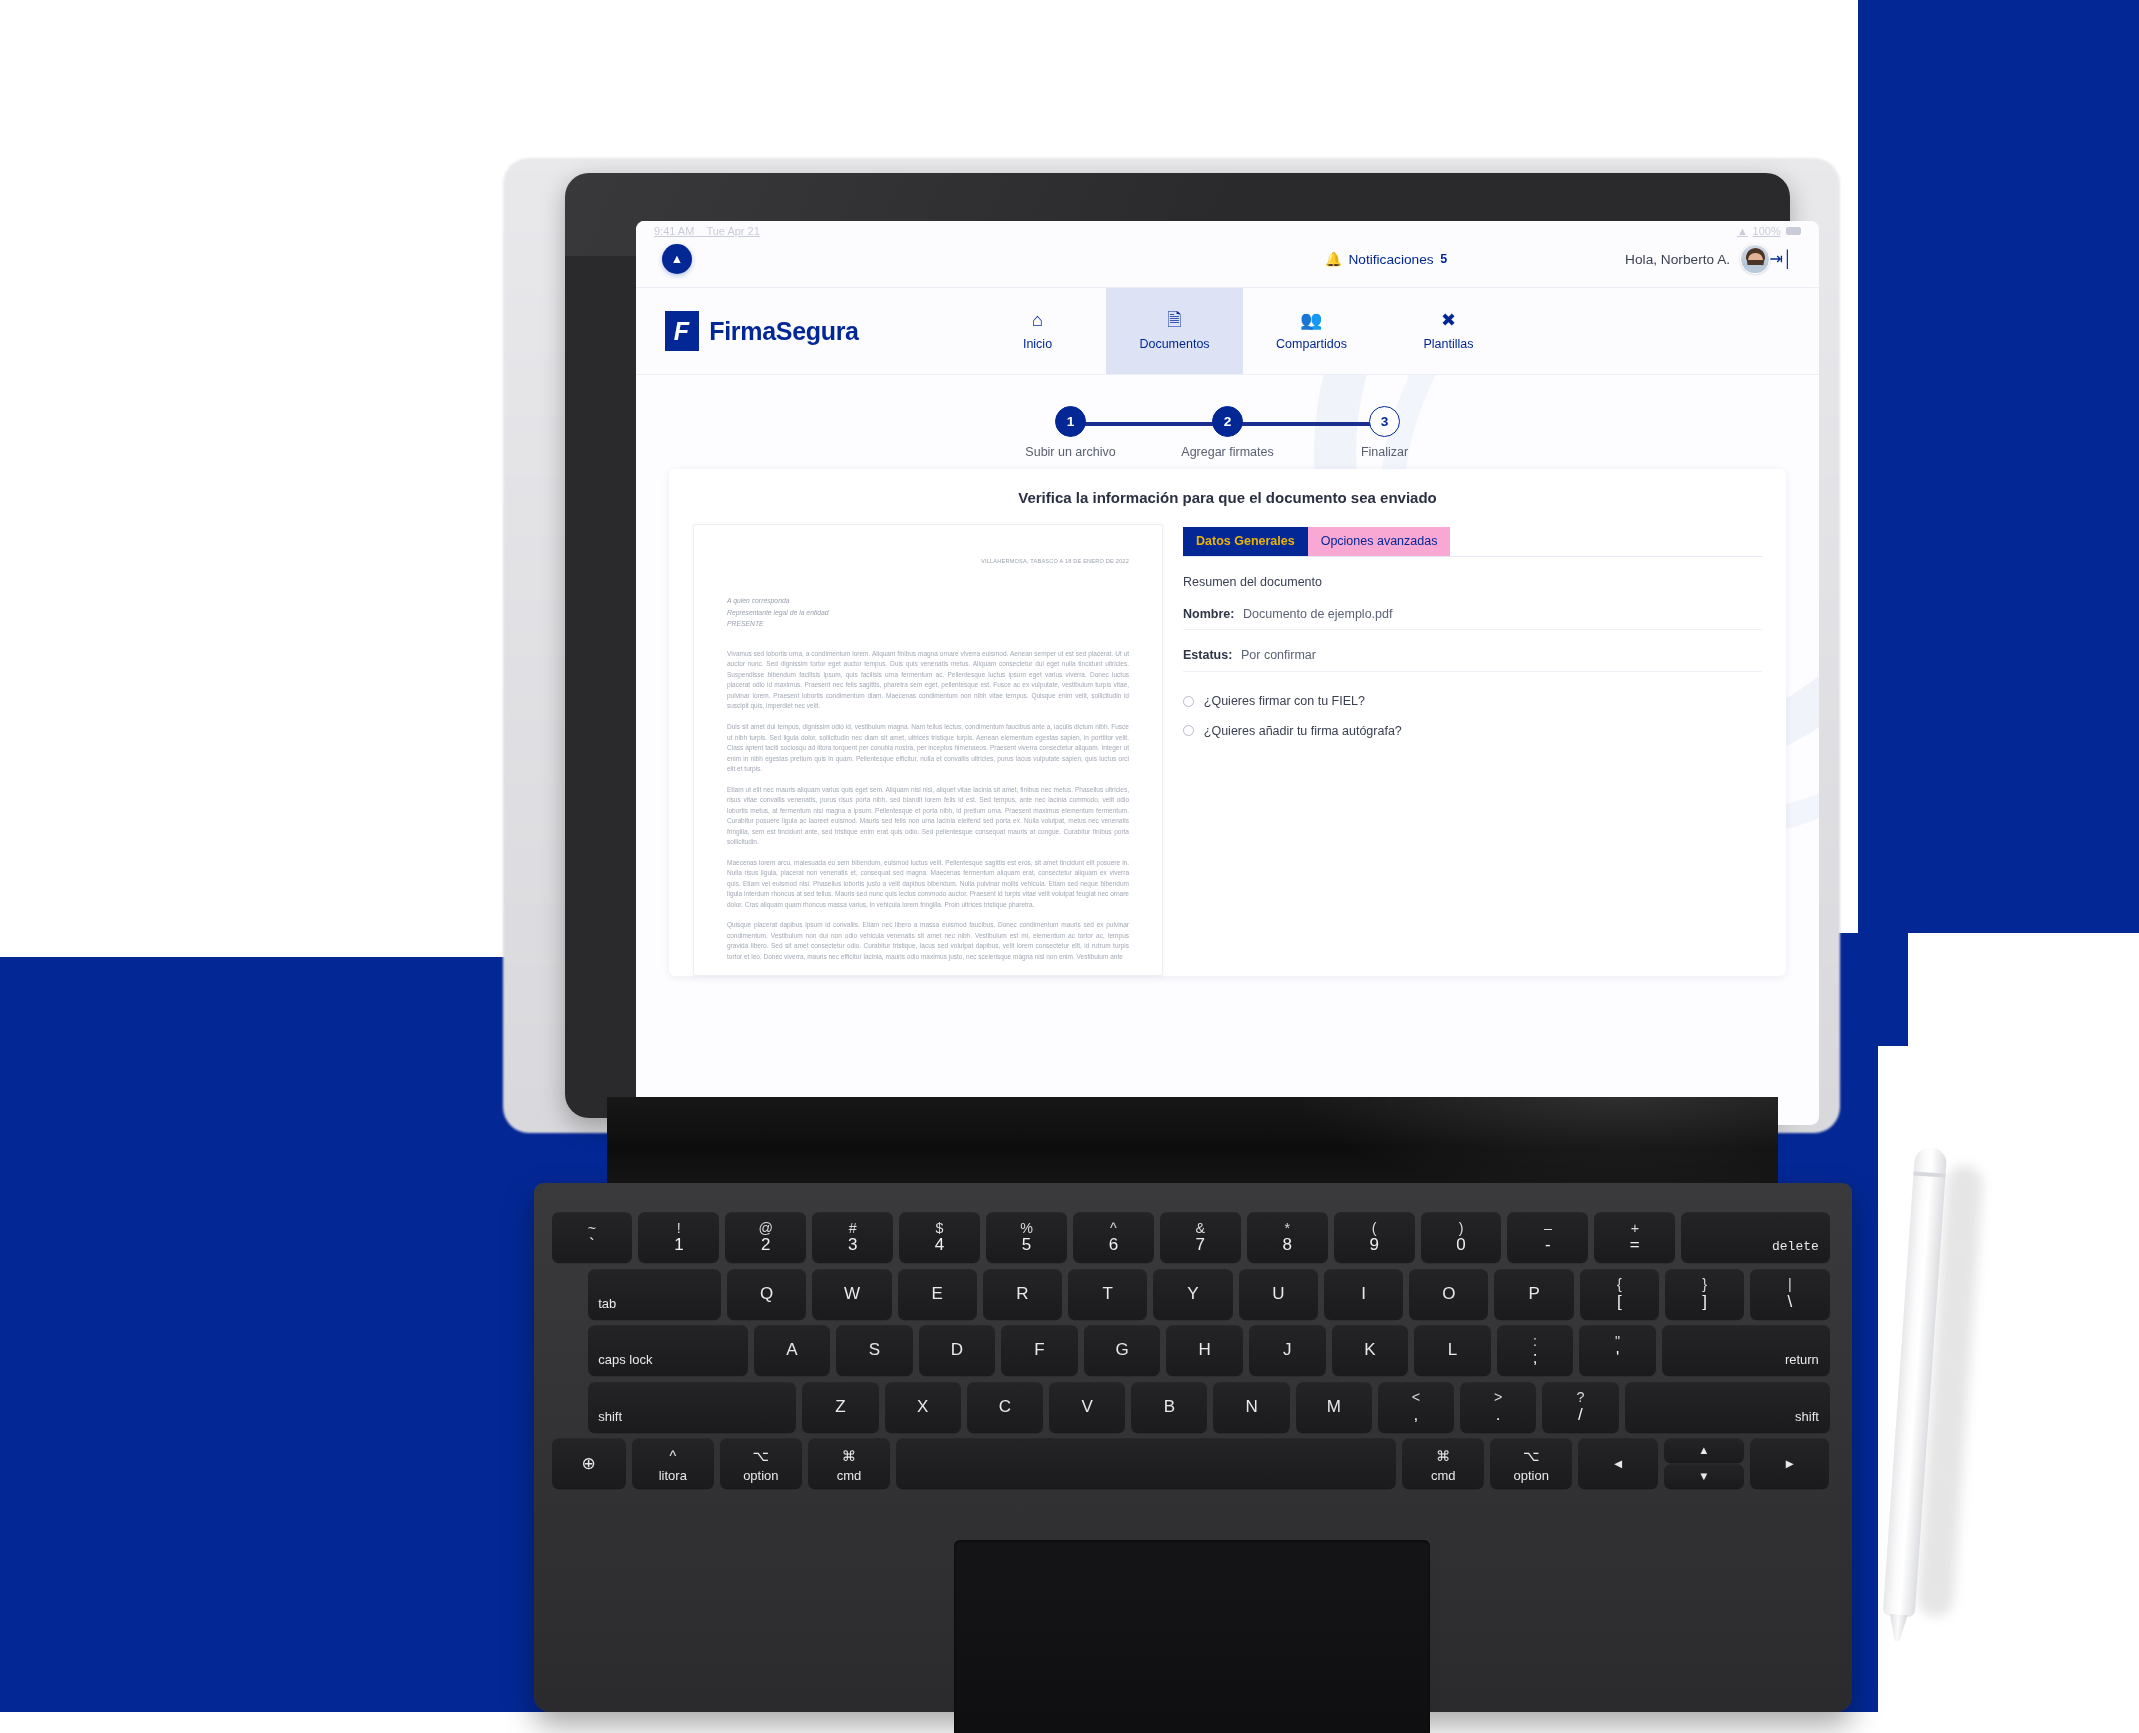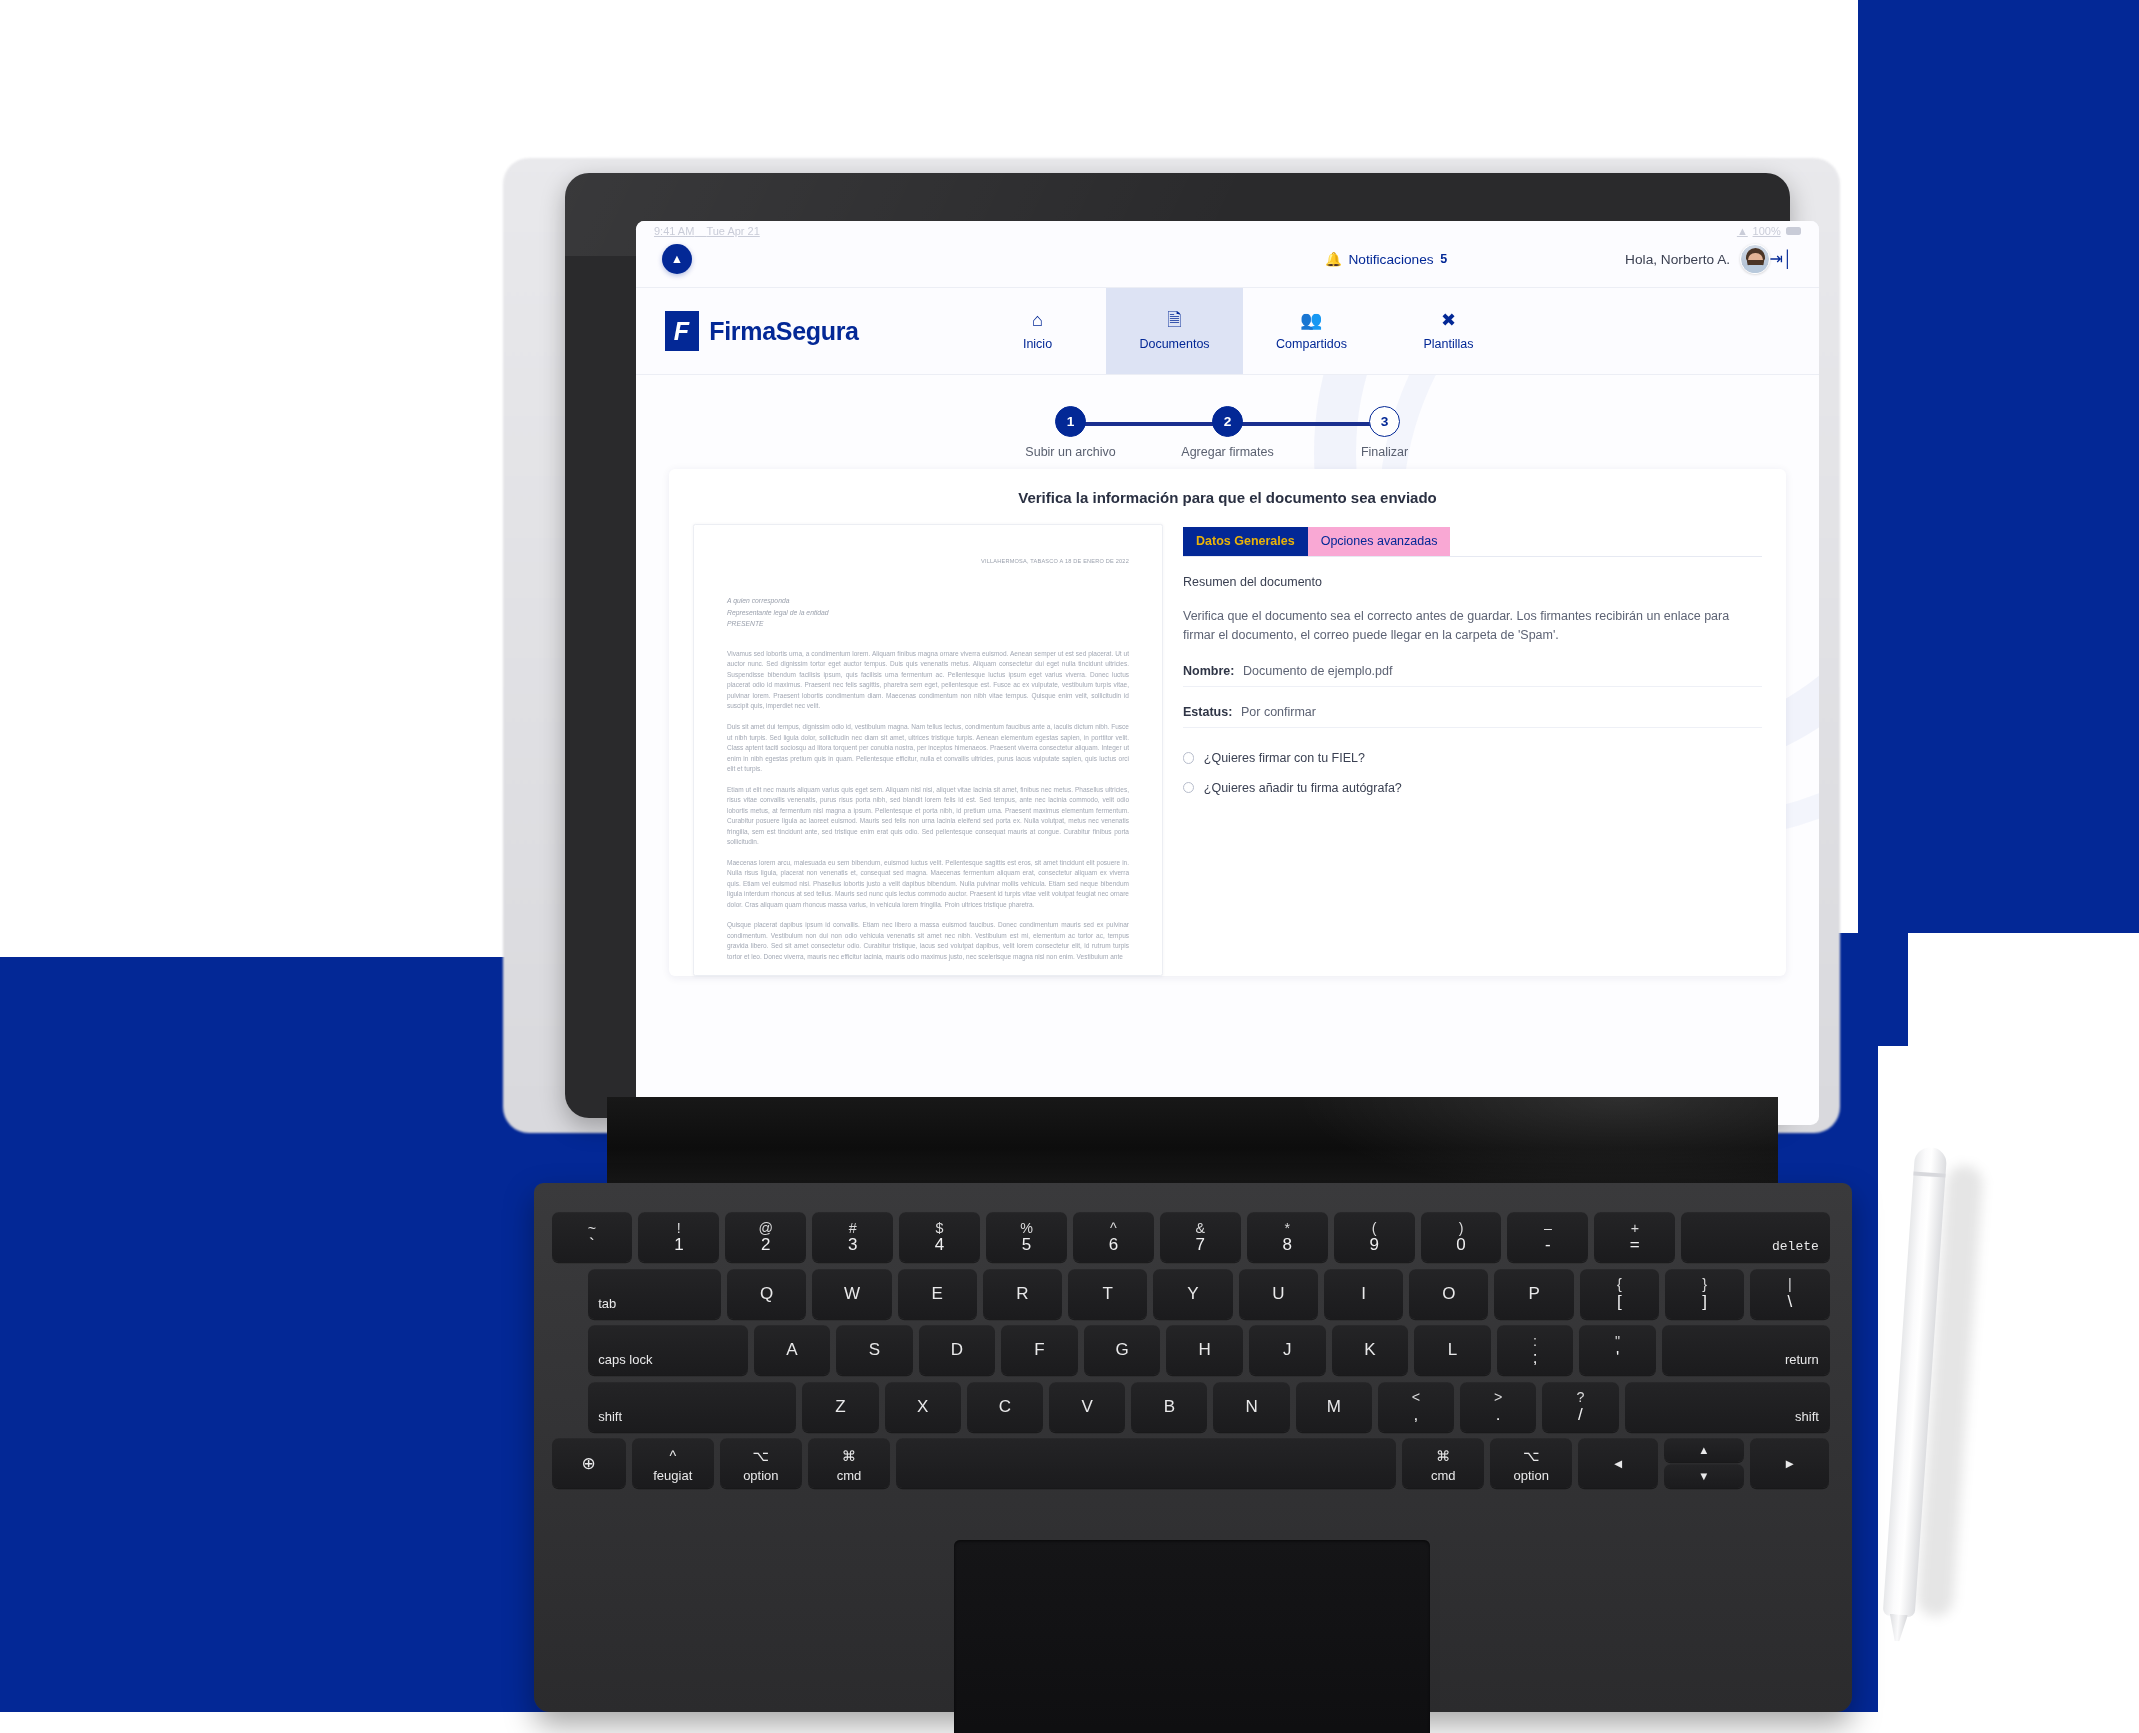--- a/index.html
+++ b/index.html
@@ -418,21 +418,20 @@
                 <p class="doc-p">Quisque placerat dapibus ipsum id convallis. Etiam nec libero a massa euismod faucibus. Donec condimentum mauris sed ex pulvinar condimentum. Vestibulum non dui non odio vehicula venenatis sit amet nec nibh. Vestibulum est mi, elementum ac tortor ac, tempus gravida libero. Sed sit amet consectetur odio. Curabitur tristique, lacus sed volutpat dapibus, velit lorem consectetur elit, id rutrum turpis tortor et leo. Donec viverra, mauris nec efficitur lacinia, mauris odio maximus justo, nec scelerisque magna nisl non enim. Vestibulum ante</p>
               </div>
             </div>
 
             <div class="info-pane">
               <div class="tabs">
                 <div class="tab active">Datos Generales</div>
                 <div class="tab">Opciones avanzadas</div>
               </div>
               <div class="summary-h">Resumen del documento</div>
-              <div class="summary-p">Verifica que el documento sea el correcto antes de guardar. Los firmantes recibirán un enlace para firmar el documento, el correo puede llegar en la carpeta de 'Spam'.</div>
 
               <div class="field">
                 <span class="k">Nombre:</span>
                 <span class="v">Documento de ejemplo.pdf</span>
               </div>
               <div class="field">
                 <span class="k">Estatus:</span>
                 <span class="v">Por confirmar</span>
               </div>
 
@@ -588,21 +587,21 @@
           </div>
         <div class="key w-rsh lbl-br">shift</div>
       </div>
 
       <div class="krow">
         <div class="key w-glb">
             <span>⊕</span>
           </div>
         <div class="key w-mod modcol">
             <span class="gl">^</span>
-            <span class="nm">feugiat</span>
+            <span class="nm">litora</span>
           </div>
         <div class="key w-mod modcol">
             <span class="gl">⌥</span>
             <span class="nm">option</span>
           </div>
         <div class="key w-mod modcol">
             <span class="gl">⌘</span>
             <span class="nm">cmd</span>
           </div>
         <div class="key w-space"></div>

